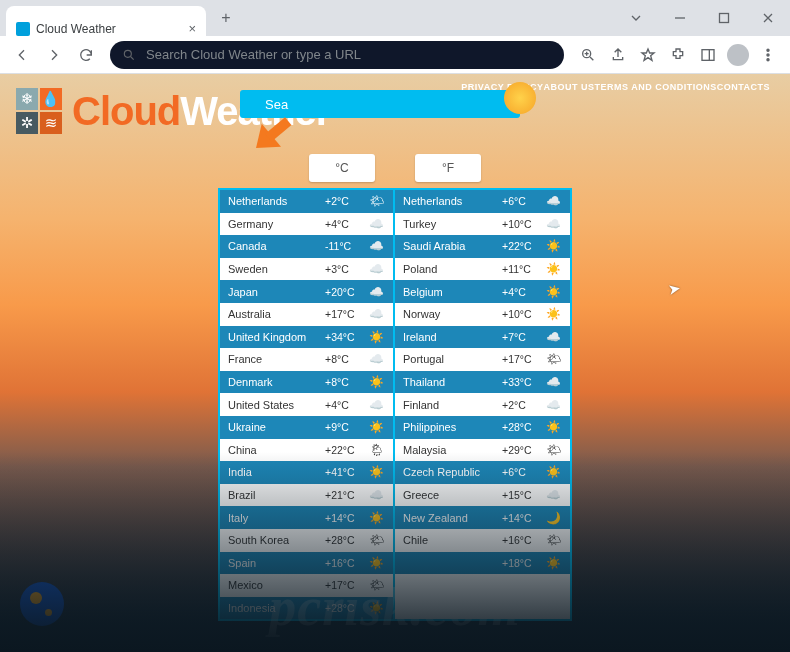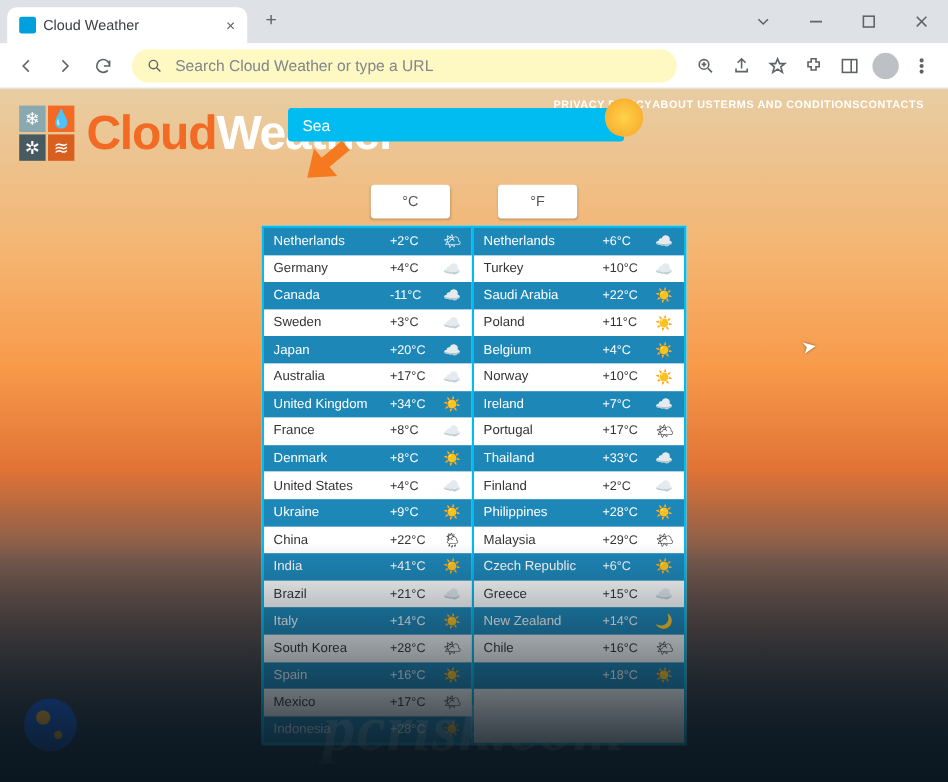--- a/index.html
+++ b/index.html
@@ -18,21 +18,21 @@
     display: flex;
     align-items: flex-end;
     padding-left: 6px;
   }
   .tab {
     height: 30px;
     width: 200px;
     background: #fff;
     border-radius: 8px 8px 0 0;
     display: flex;
-    align-items: center;
+    align-items: flex-end;
     padding: 0 10px;
     font-size: 12px;
     color: #3c4043;
     gap: 6px;
   }
   .tab .favicon { width:14px; height:14px; background:#00a0dc; border-radius:2px; }
   .tab .close { margin-left:auto; color:#5f6368; font-size:13px; }
   .newtab {
     width:24px; height:24px; margin-left:8px;
     display:flex; align-items:center; justify-content:center;
@@ -63,21 +63,21 @@
   .tb-icon {
     width:28px; height:28px;
     display:flex; align-items:center; justify-content:center;
     color:#5f6368;
     border-radius:50%;
   }
   .tb-icon svg { width:16px; height:16px; stroke:#5f6368; fill:none; stroke-width:2; }
   .omnibox {
     flex:1;
     height:28px;
-    background:#fef9c3;
+    background:#0f172a;
     border-radius:14px;
     display:flex;
     align-items:center;
     padding:0 12px;
     color:#80868b;
     font-size:13px;
     gap:10px;
     margin:0 6px;
     text-align:right;
   }
@@ -140,21 +140,21 @@
     display:flex;
   }
   .brand .c1{color:#f26a24;} .brand .c2{color:#ffffff;}
 
   .searchbar{
     position:absolute; top:16px; left:240px;
     width:280px; height:28px;
     background:#00bcf0;
     border-radius:3px;
     display:flex; align-items:center;
-    padding:0 12px;
+    padding:0 25px;
     color:#fff; font-size:13px;
   }
   .sun-badge{
     position:absolute; top:8px; left:504px;
     width:32px; height:32px; border-radius:50%;
     background: radial-gradient(circle, #ffd24a 0%, #f7a82b 90%);
   }
 
   .unit-btns{
     position:absolute; top:80px; left:50%; transform:translateX(-50%);

